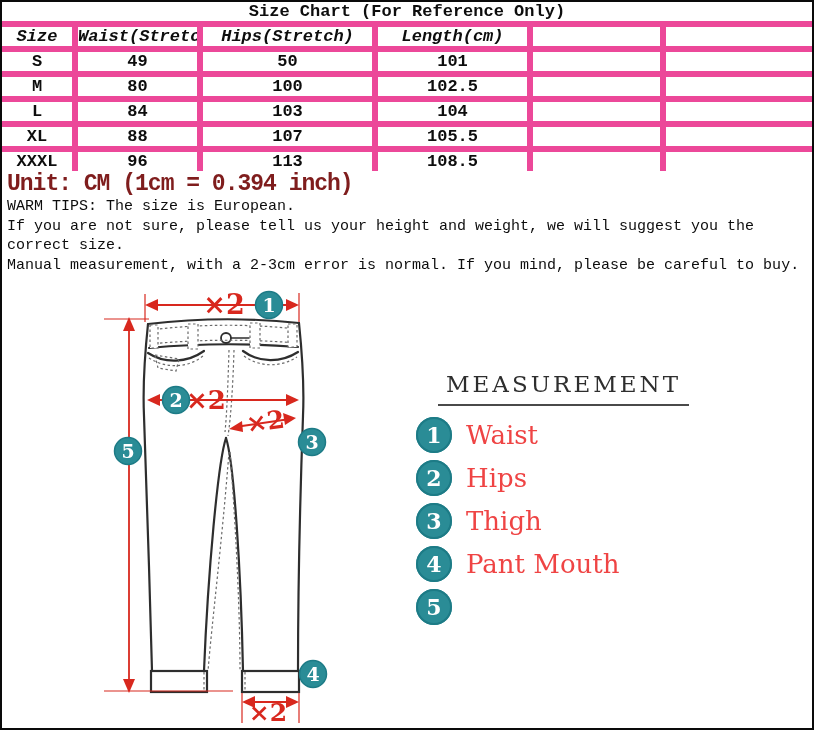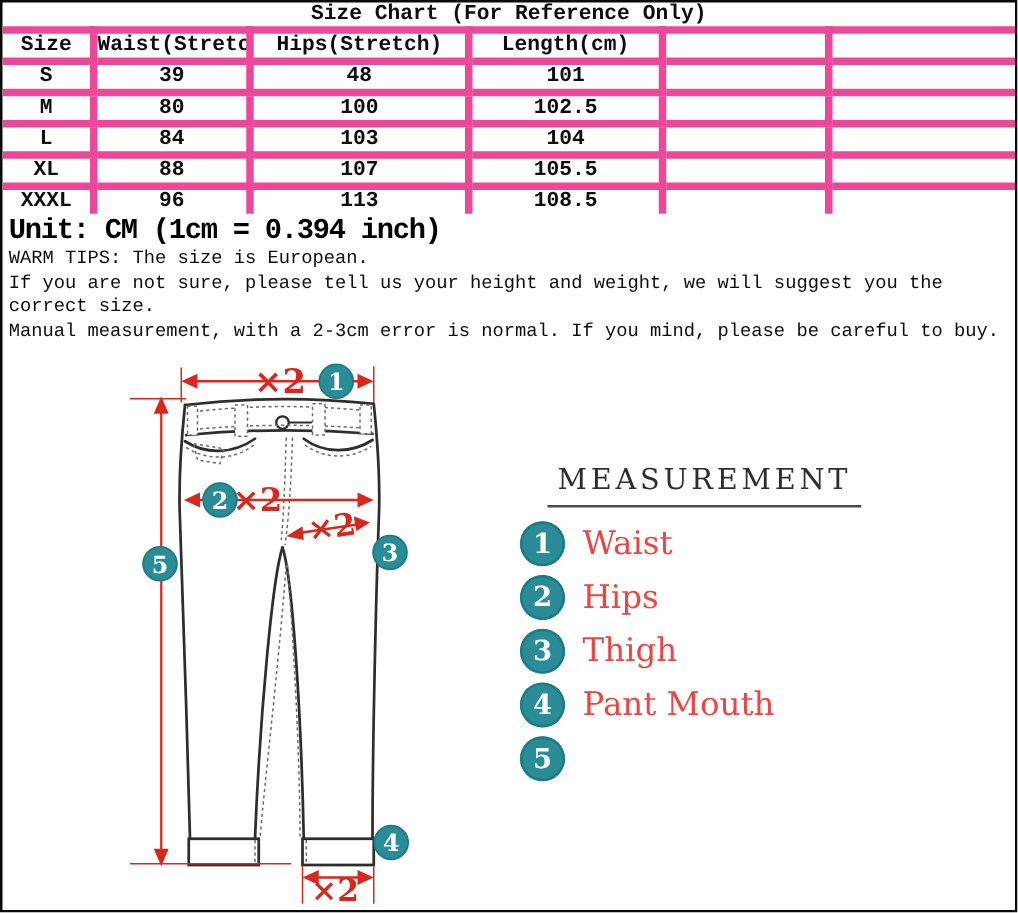--- a/index.html
+++ b/index.html
@@ -9,24 +9,24 @@
     font-family:"Liberation Mono",monospace;
   }
   
   table.size-chart{border-collapse:collapse;border:hidden;width:100%;table-layout:fixed;}
   table.size-chart td{
     border:6px solid #ec4899;padding:0;text-align:center;vertical-align:middle;
     font-weight:bold;color:#0d0d0d;font-size:17px;height:19px;line-height:19px;
     overflow:hidden;white-space:nowrap;
   }
   td.title-cell{height:16px;line-height:16px;font-size:17px;}
-  td.hdr{font-size:15px;}
+  td.hdr{font-size:15px;font-style:italic;}
   
   .unit-line{
-    position:absolute;left:5px;top:169px;color:#000000;font-weight:bold;
+    position:absolute;left:5px;top:169px;color:#7f1d1d;font-weight:bold;
     font-size:23px;letter-spacing:-1px;white-space:nowrap;
   }
   .tips{position:absolute;left:5px;top:195px;color:#0d0d0d;font-weight:normal;
     font-size:15px;line-height:19.5px;white-space:nowrap;}
   
   svg.pants{position:absolute;left:0;top:282px;}
   
   .legend-title{
     position:absolute;left:436px;top:369px;display:inline-block;
     font-family:"DejaVu Serif",serif;font-size:23px;color:#2e2e2e;
@@ -67,22 +67,22 @@
     <tr>
       <td class="hdr">Size</td>
       <td class="hdr">Waist(Stretch)</td>
       <td class="hdr">Hips(Stretch)</td>
       <td class="hdr">Length(cm)</td>
       <td></td>
       <td></td>
     </tr>
     <tr>
       <td>S</td>
-      <td>39</td>
-      <td>48</td>
+      <td>49</td>
+      <td>50</td>
       <td>101</td>
       <td></td>
           <td></td>
     </tr>
     <tr>
       <td>M</td>
       <td>80</td>
       <td>100</td>
       <td>102.5</td>
       <td></td>

